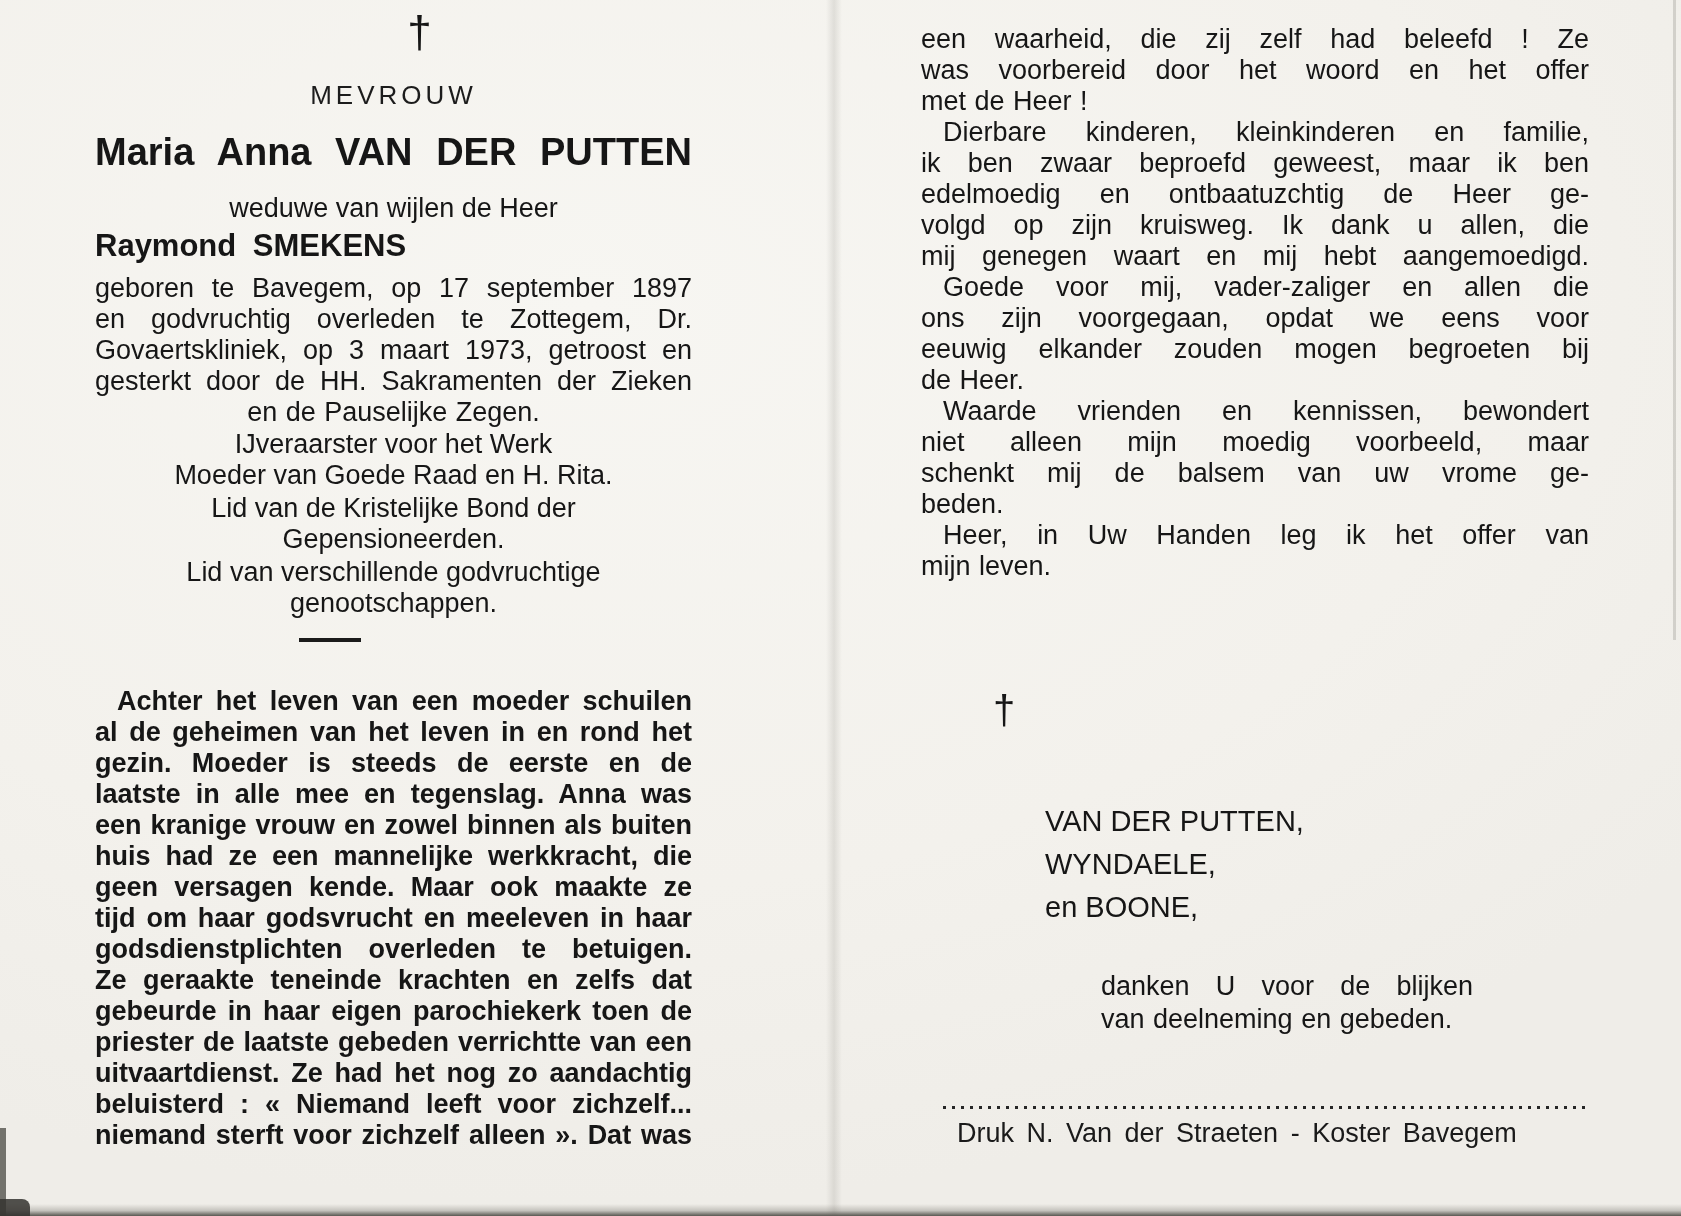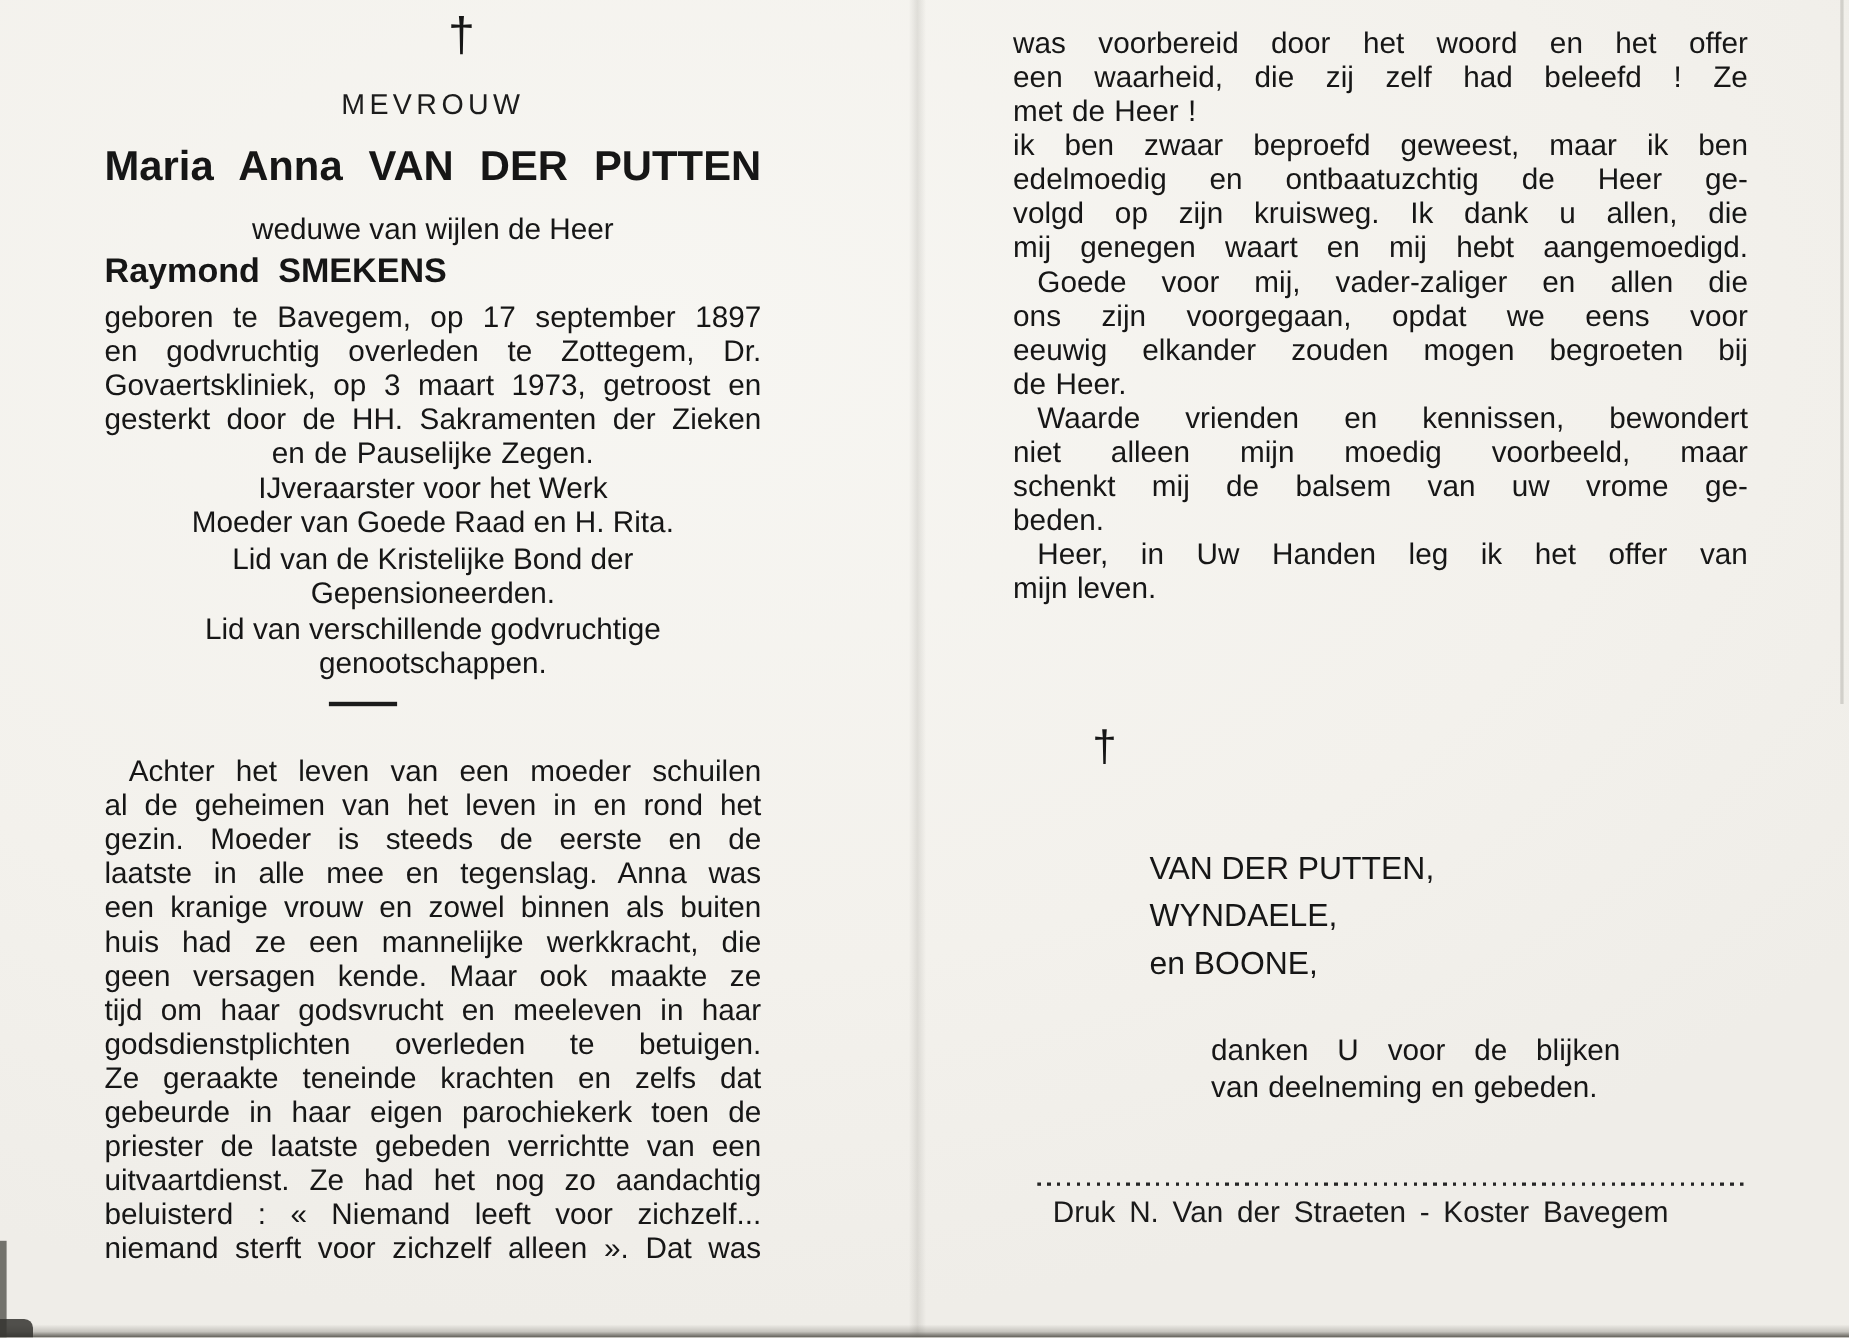--- a/index.html
+++ b/index.html
@@ -38,21 +38,21 @@
   .cross-top { margin-top:10px; text-align:center; font-size:44px; line-height:44px; transform:translateX(26px); }
   .honorific { margin-top:26px; text-align:center; font-size:26px; line-height:30px; letter-spacing:4px; color:#1c1c1c; }
   .name      { margin-top:22px; font-size:38px; line-height:40px; font-weight:bold; text-align:justify; text-align-last:justify; }
   .widow     { margin-top:21px; text-align:center; font-size:27px; line-height:30px; }
   .spouse    { margin-top:5px;  text-align:left; font-size:31px; line-height:36px; font-weight:bold; word-spacing:8px; }
   .bio       { margin-top:9px; }
   .memberships { margin-top:1px; }
   .mgroup    { margin-bottom:2px; text-align:center; }
   .mline     { font-size:27px; line-height:31px; }
   .divider   { margin-top:19px; margin-left:204px; width:62px; border-top:4px solid #1b1b1b; }
-  .bodytext  { margin-top:44px; }
+  .bodytext  { margin-top:44px;font-weight:bold; }
 
   
   .paras       { margin-top:24px; }
   .cross-right { margin-top:106px; margin-left:72px; font-size:40px; line-height:44px; width:40px; }
   .families    { margin-top:68px; font-size:29px; line-height:43px; }
   .fam-label   { display:inline-block; width:124px; }
   .fam-cont    { padding-left:124px; }
   .thanks      { margin-top:41px; margin-left:180px; width:372px; }
   .thanks .line { line-height:33px; }
   .printer     { margin-top:70px; margin-left:22px; width:642px; }
@@ -108,23 +108,24 @@
         <div class="line">gebeurde in haar eigen parochiekerk toen de</div>
         <div class="line">priester de laatste gebeden verrichtte van een</div>
         <div class="line">uitvaartdienst. Ze had het nog zo aandachtig</div>
         <div class="line">beluisterd : « Niemand leeft voor zichzelf...</div>
         <div class="line">niemand sterft voor zichzelf alleen ». Dat was</div>
       </div>
   </div>
 
   <div class="page col-right">
     <div class="paras">
+        <div class="line">een waarheid, die zij zelf had beleefd ! Ze</div>
         <div class="line">was voorbereid door het woord en het offer</div>
-        <div class="line">een waarheid, die zij zelf had beleefd ! Ze</div>
         <div class="line p-end">met de Heer !</div>
+        <div class="line p-start">Dierbare kinderen, kleinkinderen en familie,</div>
         <div class="line">ik ben zwaar beproefd geweest, maar ik ben</div>
         <div class="line">edelmoedig en ontbaatuzchtig de Heer ge-</div>
         <div class="line">volgd op zijn kruisweg. Ik dank u allen, die</div>
         <div class="line">mij genegen waart en mij hebt aangemoedigd.</div>
         <div class="line p-start">Goede voor mij, vader-zaliger en allen die</div>
         <div class="line">ons zijn voorgegaan, opdat we eens voor</div>
         <div class="line">eeuwig elkander zouden mogen begroeten bij</div>
         <div class="line p-end">de Heer.</div>
         <div class="line p-start">Waarde vrienden en kennissen, bewondert</div>
         <div class="line">niet alleen mijn moedig voorbeeld, maar</div>

